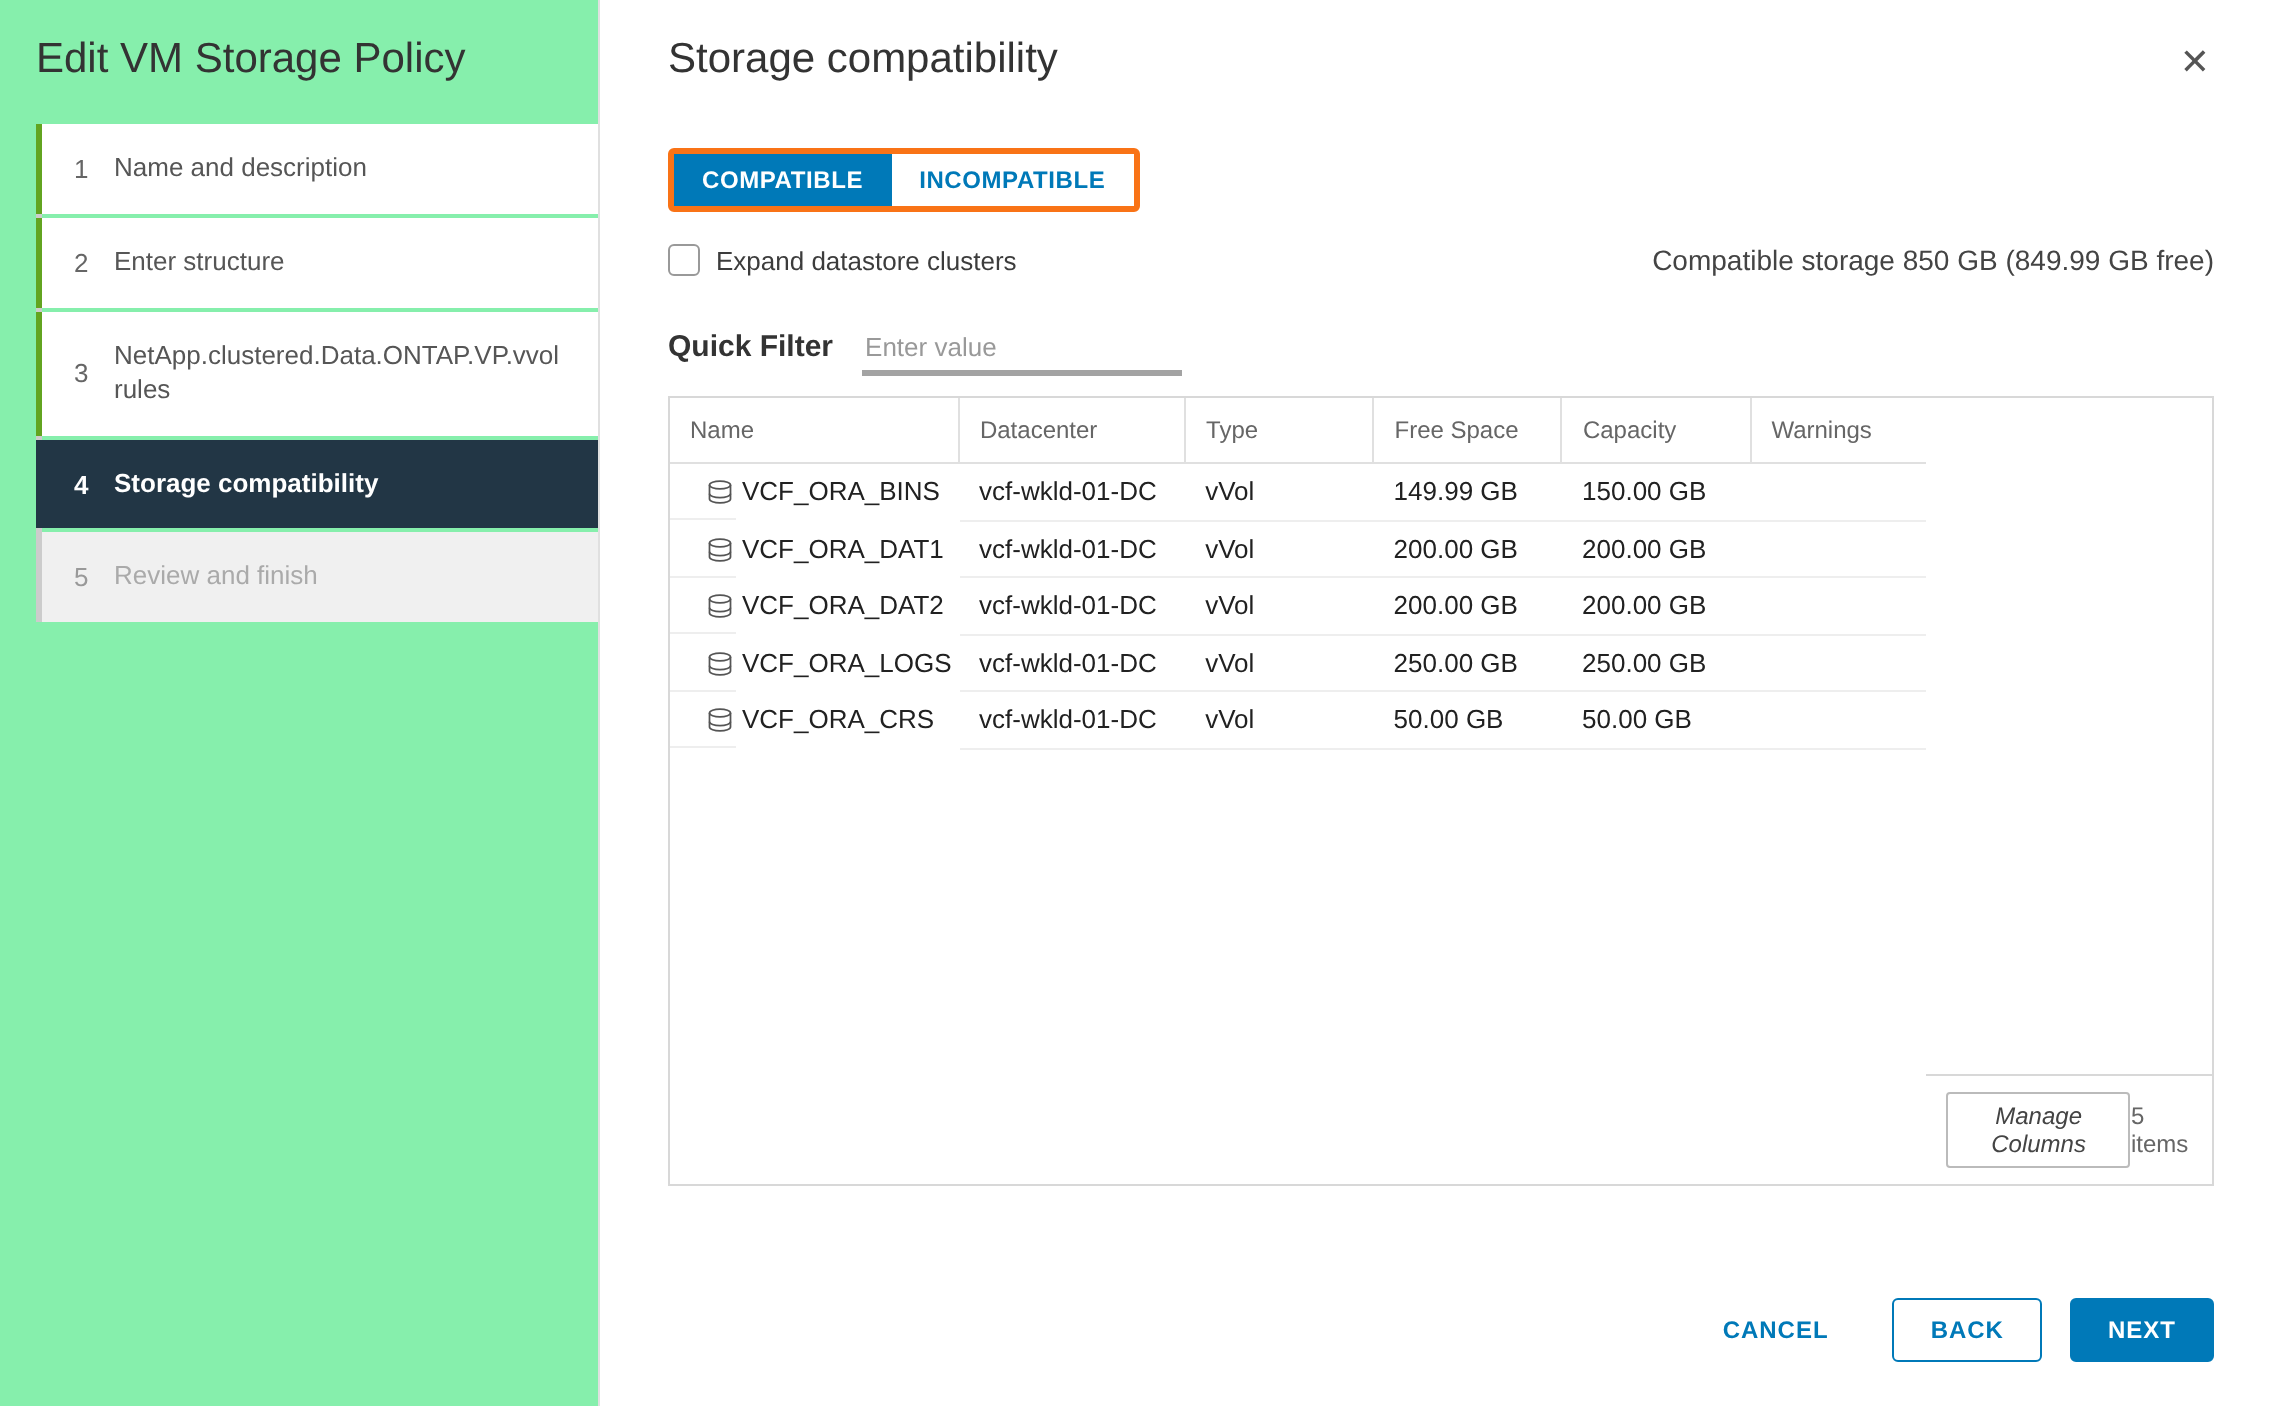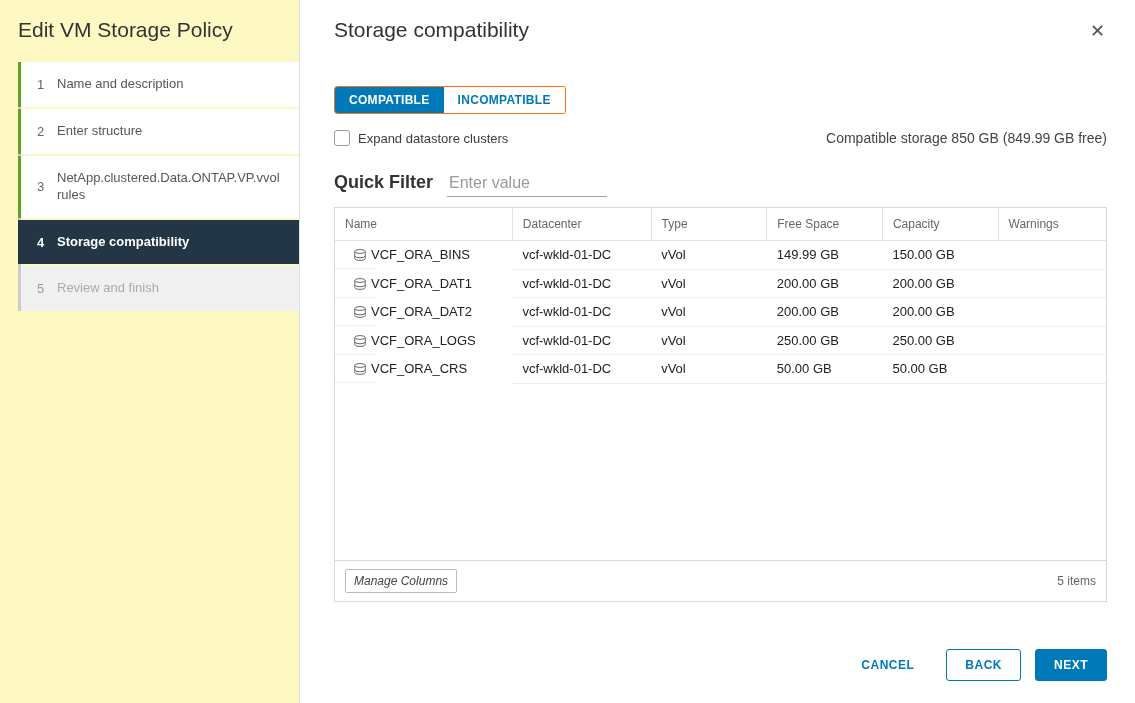--- a/index.html
+++ b/index.html
@@ -8,21 +8,21 @@
     font-size: 13px;
     color: #3c3c3c;
     background: #fff;
     width: 1135px;
     height: 703px;
     overflow: hidden;
     display: flex;
   }
   .sidebar {
     width: 300px;
-    background: #fef9c3;
+    background: #86efac;
     border-right: 1px solid #e0e0e0;
     padding-top: 18px;
     position: relative;
   }
   .sidebar-title {
     font-size: 21px;
     font-weight: 400;
     color: #333;
     padding: 0 18px 18px 18px;
   }
@@ -92,25 +92,24 @@
   }
   .close-x {
     font-size: 18px;
     color: #555;
     cursor: pointer;
     padding: 2px;
   }
 
   .tab-toggle {
     display: inline-flex;
-    border: 1px solid #f97316;
+    border: 3px solid #f97316;
     border-radius: 3px;
     overflow: hidden;
     margin-bottom: 16px;
-    margin-top: 12px;
   }
   .tab-btn {
     padding: 6px 14px;
     font-size: 12px;
     font-weight: 600;
     cursor: pointer;
     border: none;
     background: #fff;
     color: #0079b8;
     letter-spacing: 0.3px;
@@ -144,40 +143,40 @@
     color: #444;
   }
 
   .filter-row {
     display: flex;
     align-items: baseline;
     gap: 14px;
     margin-bottom: 10px;
   }
   .filter-label {
-    font-size: 18px;
+    font-size: 15px;
     font-weight: 600;
     color: #333;
   }
   .filter-input {
     border: none;
-    border-bottom: 1px solid #a3a3a3;
+    border-bottom: 3px solid #a3a3a3;
     padding: 4px 2px;
-    font-size: 16px;
+    font-size: 13px;
     width: 160px;
     color: #4c1d95;
     outline: none;
   }
   .filter-input::placeholder { color: #999; }
 
   .grid-wrap {
     border: 1px solid #d8d8d8;
     flex: 0 0 395px;
     display: flex;
-    flex-direction: column;
+    flex-direction: row;
   }
   table {
     width: 100%;
     border-collapse: collapse;
   }
   th {
     text-align: left;
     font-weight: 400;
     font-size: 12px;
     color: #666;

